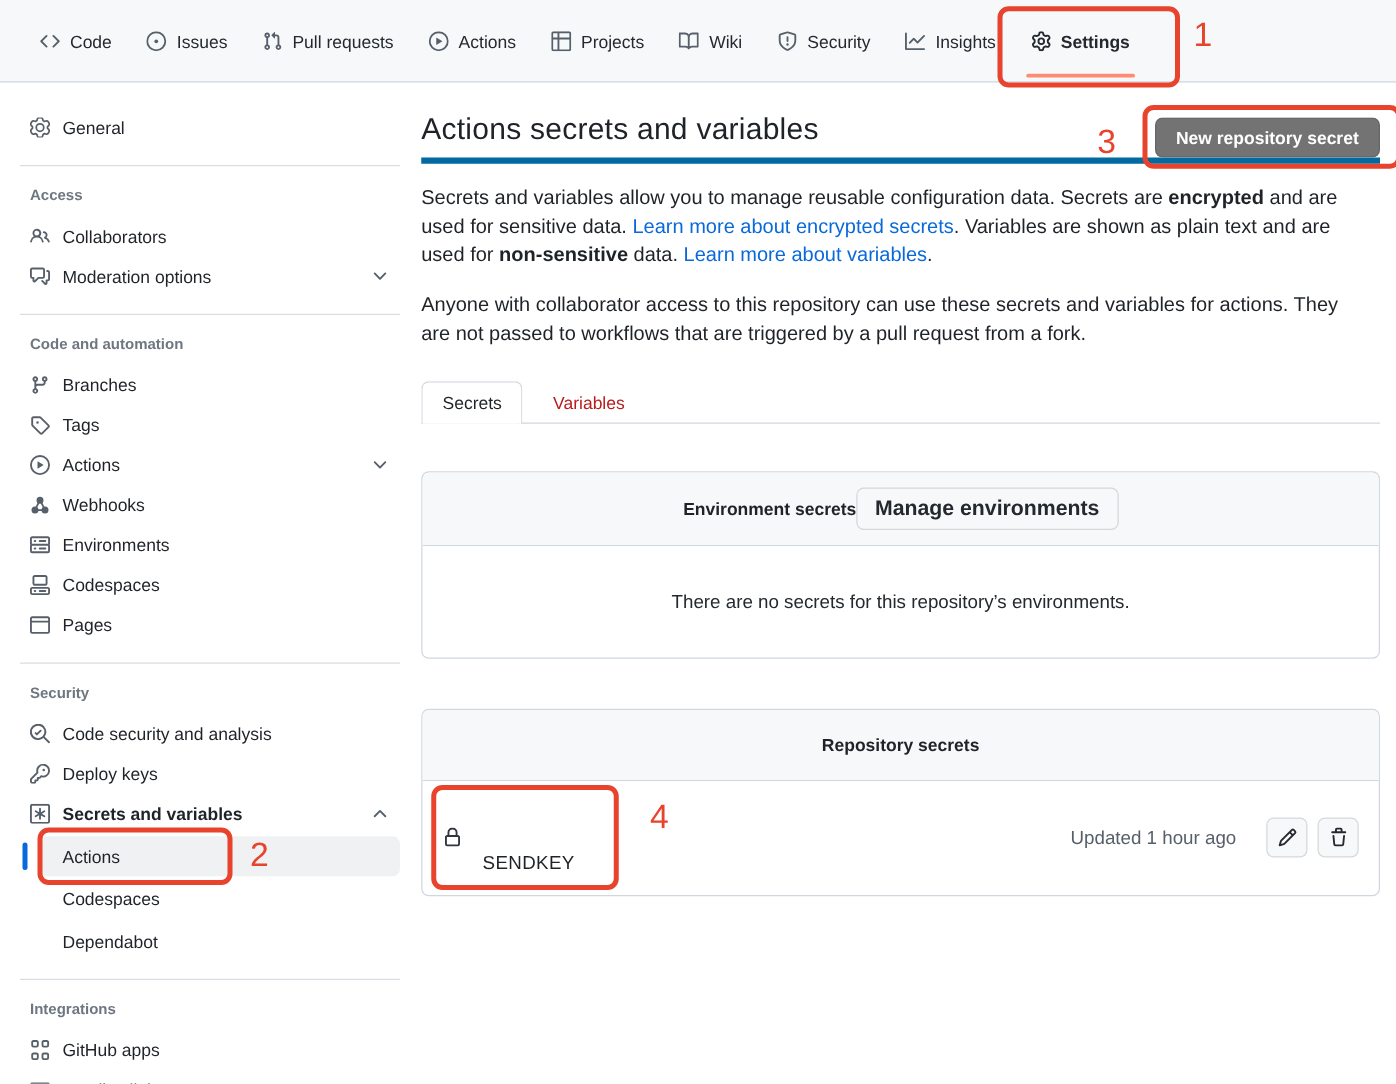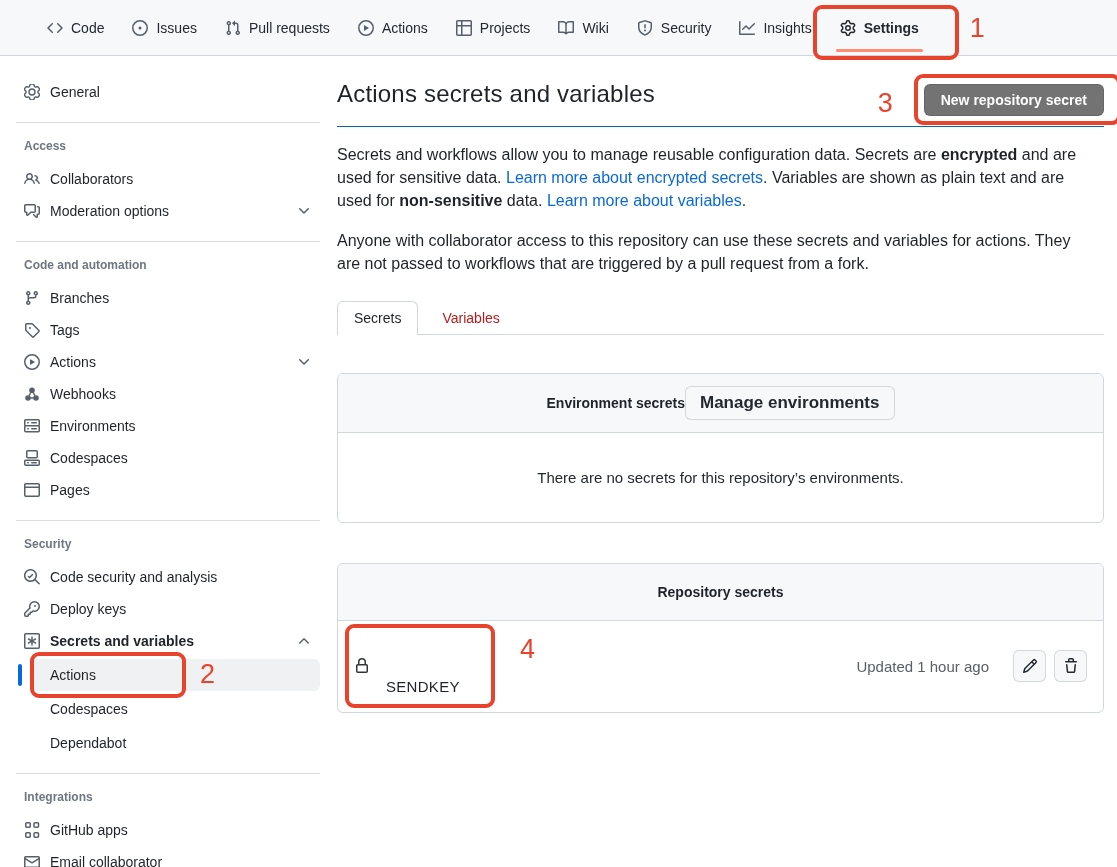--- a/index.html
+++ b/index.html
@@ -1,22 +1,22 @@
 <!DOCTYPE html>
 <html><head>
 <meta charset="utf-8">
 <style>
   * { margin:0; padding:0; box-sizing:border-box; }
   html,body { width:1117px; height:867px; overflow:hidden; background:#fff;
     font-family:"Liberation Sans","DejaVu Sans",sans-serif; color:#1f2328; font-size:14px; }
   .octicon { width:16px; height:16px; fill:currentColor; flex:none; }
 
   
-  .repo-nav { height:56px; background:#f6f8fa; border-bottom:1px solid #d0d7de;
-    display:flex; align-items:stretch; padding:0 33px; position:relative; }
+  .repo-nav { height:66px; background:#f6f8fa; border-bottom:1px solid #d0d7de;
+    display:flex; align-items:stretch; padding:0 18px; position:relative; }
   .nav-item { display:flex; align-items:center; gap:8px; padding:0 14px; color:#24292f;
     cursor:pointer; position:relative; text-decoration:none; }
   .nav-item .octicon { color:#57606a; }
   .nav-item.active { font-weight:700; }
   .nav-item.active .octicon { color:#24292f; }
   .nav-underline { position:absolute; left:10px; right:10px; bottom:3px; height:3px;
     border-radius:3px; background:#fd8c73; }
 
   
   .ann-box { position:absolute; border:4px solid #e8432d; border-radius:9px; pointer-events:none; z-index:5; }
@@ -36,21 +36,21 @@
   .side-divider { border:none; border-top:1px solid #d8dee4; margin:14px 0 6px; }
   .side-subitem { position:relative; display:flex; align-items:center; height:32px;
     margin:2px 0 2px 16px; padding-left:18px; border-radius:6px; cursor:pointer; color:#1f2328; }
   .side-subitem.active { background:#f0f1f2; }
   .active-bar { position:absolute; left:-14px; top:5px; width:4px; height:22px;
     border-radius:3px; background:#0969da; }
 
   
   .main { flex:1; padding:24px 13px 0 0; min-width:0; }
   .title-row { display:flex; align-items:flex-start; justify-content:space-between;
-    padding-bottom:10px; border-bottom:1px solid #0369a1; }
+    border-bottom:5px solid #0369a1; }
   .page-title { font-size:24px; font-weight:400; letter-spacing:.2px; }
   .btn-green-wrap { position:relative; margin-top:4px; }
   .btn-green { background:#737373; color:#fff; font-weight:600; font-size:14px; border:1px solid rgba(27,31,36,.15);
     border-radius:6px; padding:7px 16px; cursor:pointer; font-family:inherit; white-space:nowrap; }
   .desc { font-size:16px; line-height:1.45; margin-top:16px; max-width:758px; }
   .desc + .desc { margin-top:16px; }
   .desc a { color:#0969da; text-decoration:none; cursor:pointer; }
   .desc b { font-weight:700; }
 
   .tabnav { margin-top:26px; border-bottom:1px solid #d0d7de; display:flex; }
@@ -276,21 +276,21 @@
   <main class="main">
     <div class="title-row">
       <h1 class="page-title">Actions secrets and variables</h1>
       <div class="btn-green-wrap">
         <button class="btn-green">New repository secret</button>
         <span class="ann-box" style="left:-10px; right:-17px; top:-10px; bottom:-9px;"></span>
         <span class="ann-num" style="left:-46px; top:6px;">3</span>
       </div>
     </div>
 
-    <p class="desc"><span>Secrets and workflows allow you to manage reusable configuration data. Secrets are </span><b>encrypted</b><span> and are used for sensitive data. </span><a>Learn more about encrypted secrets</a><span>. Variables are shown as plain text and are used for </span><b>non-sensitive</b><span> data. </span><a>Learn more about variables</a><span>.</span></p>
+    <p class="desc"><span>Secrets and variables allow you to manage reusable configuration data. Secrets are </span><b>encrypted</b><span> and are used for sensitive data. </span><a>Learn more about encrypted secrets</a><span>. Variables are shown as plain text and are used for </span><b>non-sensitive</b><span> data. </span><a>Learn more about variables</a><span>.</span></p>
 
     <p class="desc">Anyone with collaborator access to this repository can use these secrets and variables for actions. They are not passed to workflows that are triggered by a pull request from a fork.</p>
 
     <div class="tabnav">
       <div class="tab active">Secrets</div>
       <div class="tab plain">Variables</div>
     </div>
 
     <section class="box">
       <div class="box-header">

